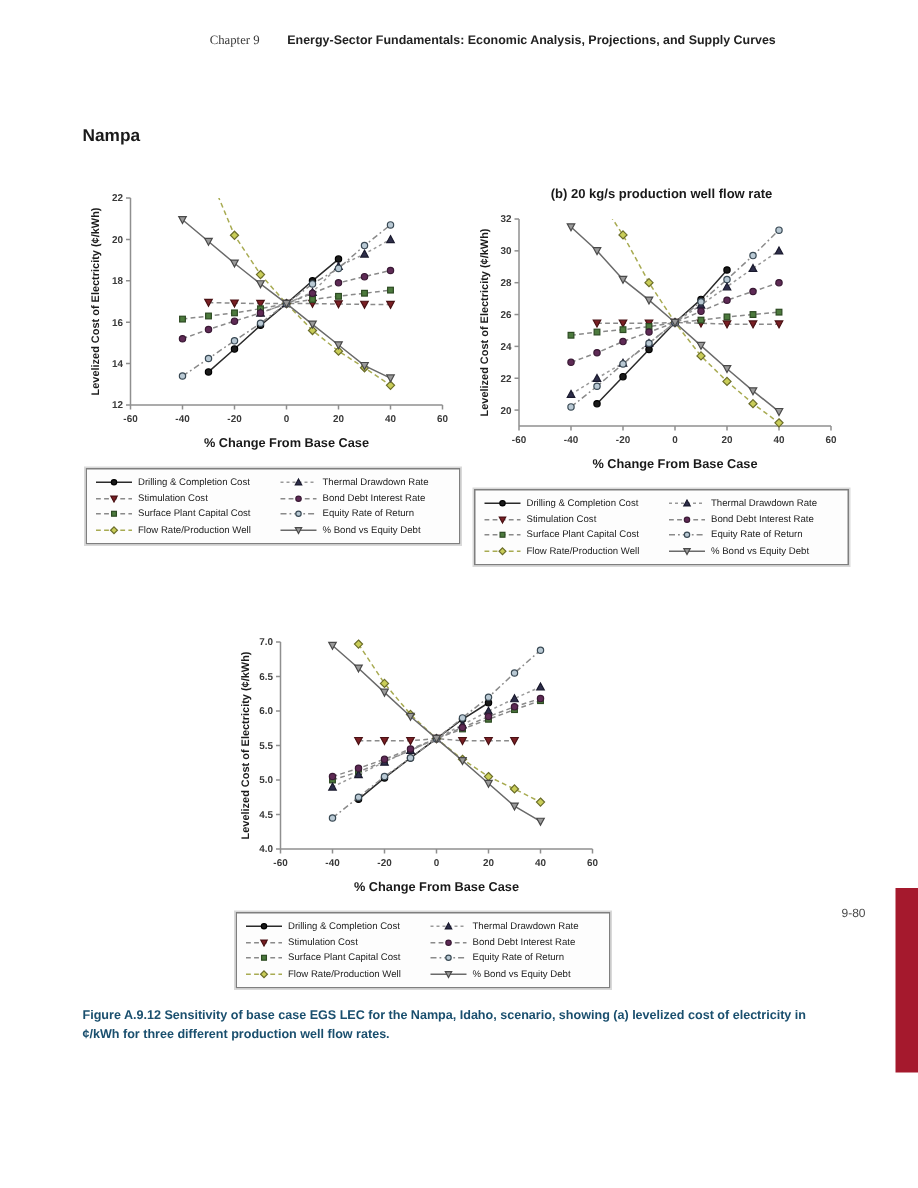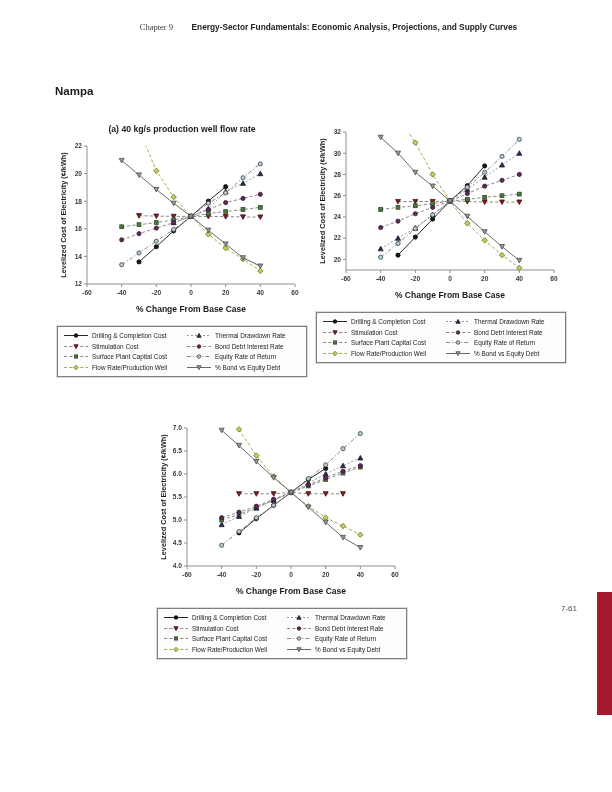--- a/index.html
+++ b/index.html
@@ -35,21 +35,20 @@
 <div class="page">
 
   <div class="header">
     <span class="chapter">Chapter 9</span>
     <span class="htitle">Energy-Sector Fundamentals: Economic Analysis, Projections, and Supply Curves</span>
   </div>
 
   <h2 class="section-title">Nampa</h2>
 
   <div class="chart-block a">
-    <div class="chart-title">(a) 40 kg/s production well flow rate</div>
     <svg class="plot" width="250" height="178" viewBox="0 0 250 178">
         <defs>
           <clipPath id="clip0">
             <rect x="30" y="8" width="208" height="138"></rect>
           </clipPath>
         </defs>
         <line x1="30" y1="8" x2="30" y2="146" stroke="#8f8f8f" stroke-width="1"></line>
         <line x1="30" y1="146" x2="238" y2="146" stroke="#8f8f8f" stroke-width="1"></line>
         <line x1="30" y1="146" x2="30" y2="149" stroke="#8f8f8f" stroke-width="1"></line>
         <text x="30" y="157" text-anchor="middle" class="tick">-60</text>
@@ -209,20 +208,21 @@
               <line x1="1" y1="4.5" x2="25" y2="4.5" stroke="#6a6a6a" stroke-width="1"></line>
               <path d="M 13 6.625 L 15.125 2.715 L 10.875 2.715 Z" fill="#9a9a9a" stroke="#4a4a4a" stroke-width="0.8"></path>
             </svg>
             <span>% Bond vs Equity Debt</span>
           </div>
         </div>
       </div>
   </div>
 
   <div class="chart-block b">
+    <div class="chart-title">(b) 20 kg/s production well flow rate</div>
     <svg class="plot" width="250" height="178" viewBox="0 0 250 178">
         <defs>
           <clipPath id="clip1">
             <rect x="30" y="8" width="208" height="138"></rect>
           </clipPath>
         </defs>
         <line x1="30" y1="8" x2="30" y2="146" stroke="#8f8f8f" stroke-width="1"></line>
         <line x1="30" y1="146" x2="238" y2="146" stroke="#8f8f8f" stroke-width="1"></line>
         <line x1="30" y1="146" x2="30" y2="149" stroke="#8f8f8f" stroke-width="1"></line>
         <text x="30" y="157" text-anchor="middle" class="tick">-60</text>
@@ -565,17 +565,18 @@
             <svg width="26" height="9">
               <line x1="1" y1="4.5" x2="25" y2="4.5" stroke="#6a6a6a" stroke-width="1"></line>
               <path d="M 13 6.625 L 15.125 2.715 L 10.875 2.715 Z" fill="#9a9a9a" stroke="#4a4a4a" stroke-width="0.8"></path>
             </svg>
             <span>% Bond vs Equity Debt</span>
           </div>
         </div>
       </div>
   </div>
 
-  <div class="page-number">7-61</div>
+  <div class="page-number">9-80</div>
   <div class="red-bar" style="background: rgb(165, 25, 45);"></div>
 
+  <p class="caption" style="color: rgb(26, 79, 110);">Figure A.9.12 Sensitivity of base case EGS LEC for the Nampa, Idaho, scenario, showing (a) levelized cost of electricity in ¢/kWh for three different production well flow rates.</p>
 
 </div>
 
 </body></html>

